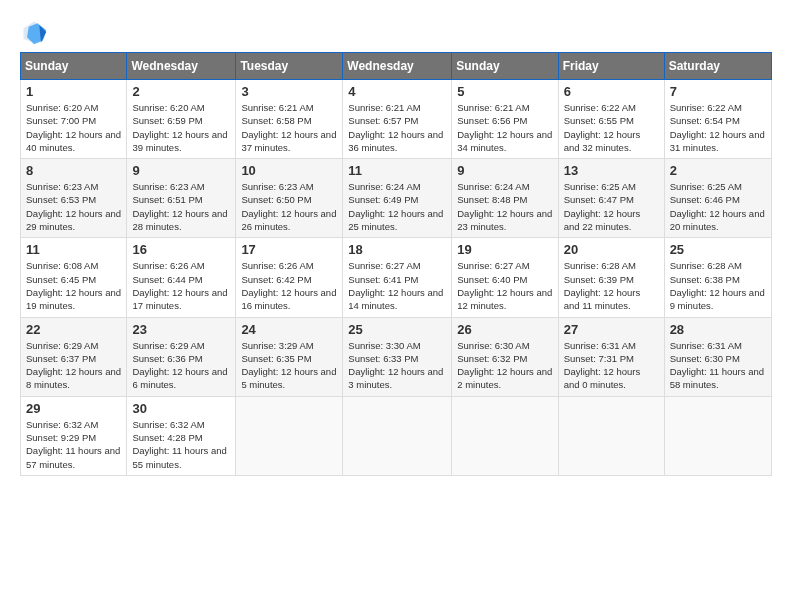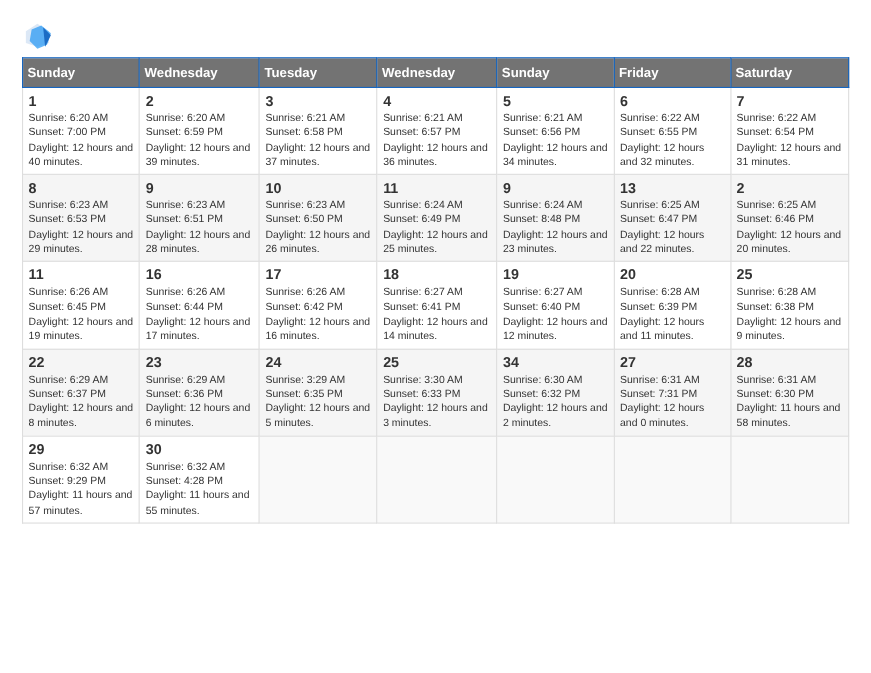--- a/index.html
+++ b/index.html
@@ -226,21 +226,21 @@
             <span class="day-num">2</span>
             <div class="day-info">Sunrise: 6:25 AM
 Sunset: 6:46 PM
 Daylight: 12 hours
 and 20 minutes.</div>
           </td>
         </tr>
         <tr>
           <td>
             <span class="day-num">11</span>
-            <div class="day-info">Sunrise: 6:26 AM
+            <div class="day-info">Sunrise: 6:08 AM
 Sunset: 6:45 PM
 Daylight: 12 hours
 and 19 minutes.</div>
           </td>
           <td>
             <span class="day-num">16</span>
             <div class="day-info">Sunrise: 6:26 AM
 Sunset: 6:44 PM
 Daylight: 12 hours
 and 17 minutes.</div>
@@ -304,21 +304,21 @@
 and 5 minutes.</div>
           </td>
           <td>
             <span class="day-num">25</span>
             <div class="day-info">Sunrise: 3:30 AM
 Sunset: 6:33 PM
 Daylight: 12 hours
 and 3 minutes.</div>
           </td>
           <td>
-            <span class="day-num">34</span>
+            <span class="day-num">26</span>
             <div class="day-info">Sunrise: 6:30 AM
 Sunset: 6:32 PM
 Daylight: 12 hours
 and 2 minutes.</div>
           </td>
           <td>
             <span class="day-num">27</span>
             <div class="day-info">Sunrise: 6:31 AM
 Sunset: 7:31 PM
 Daylight: 12 hours

